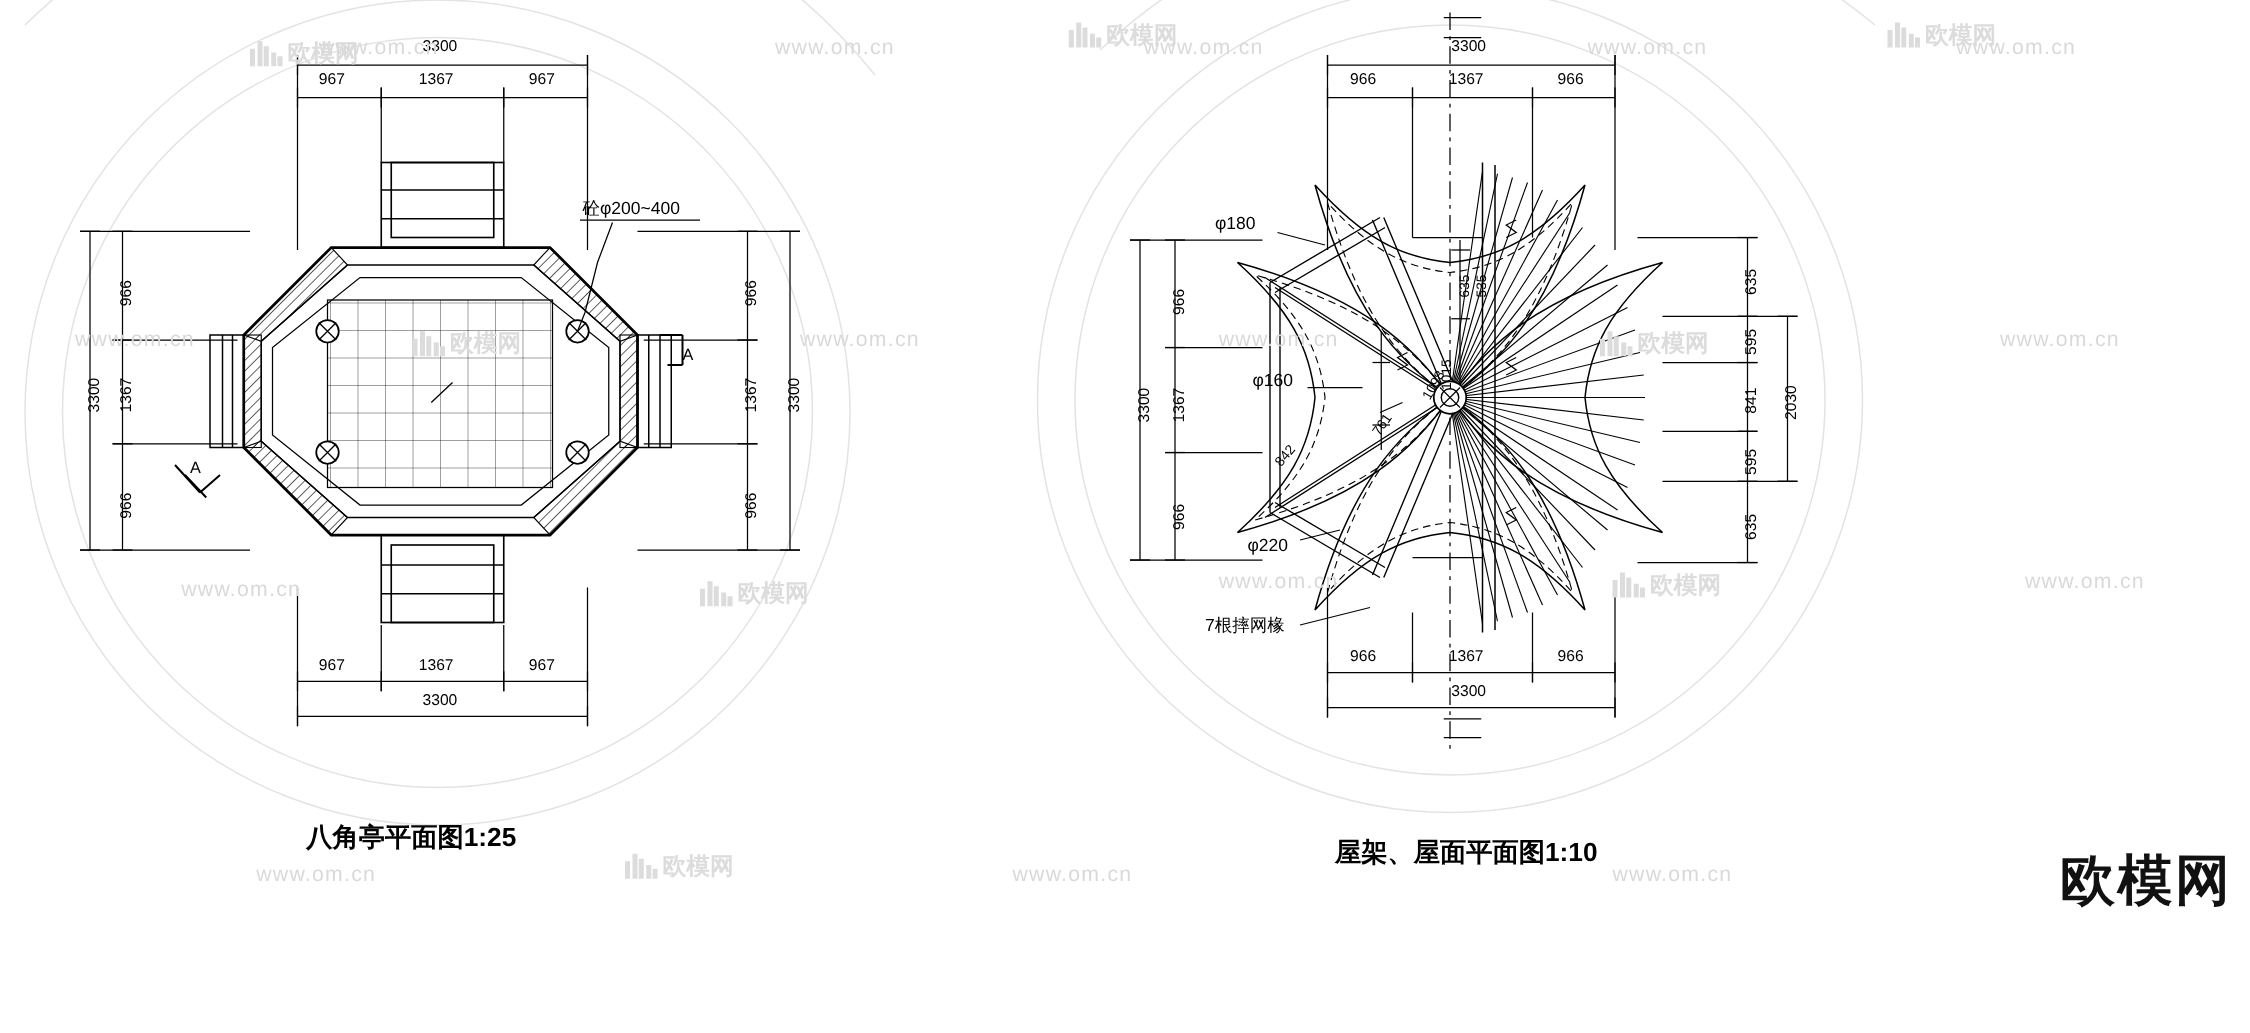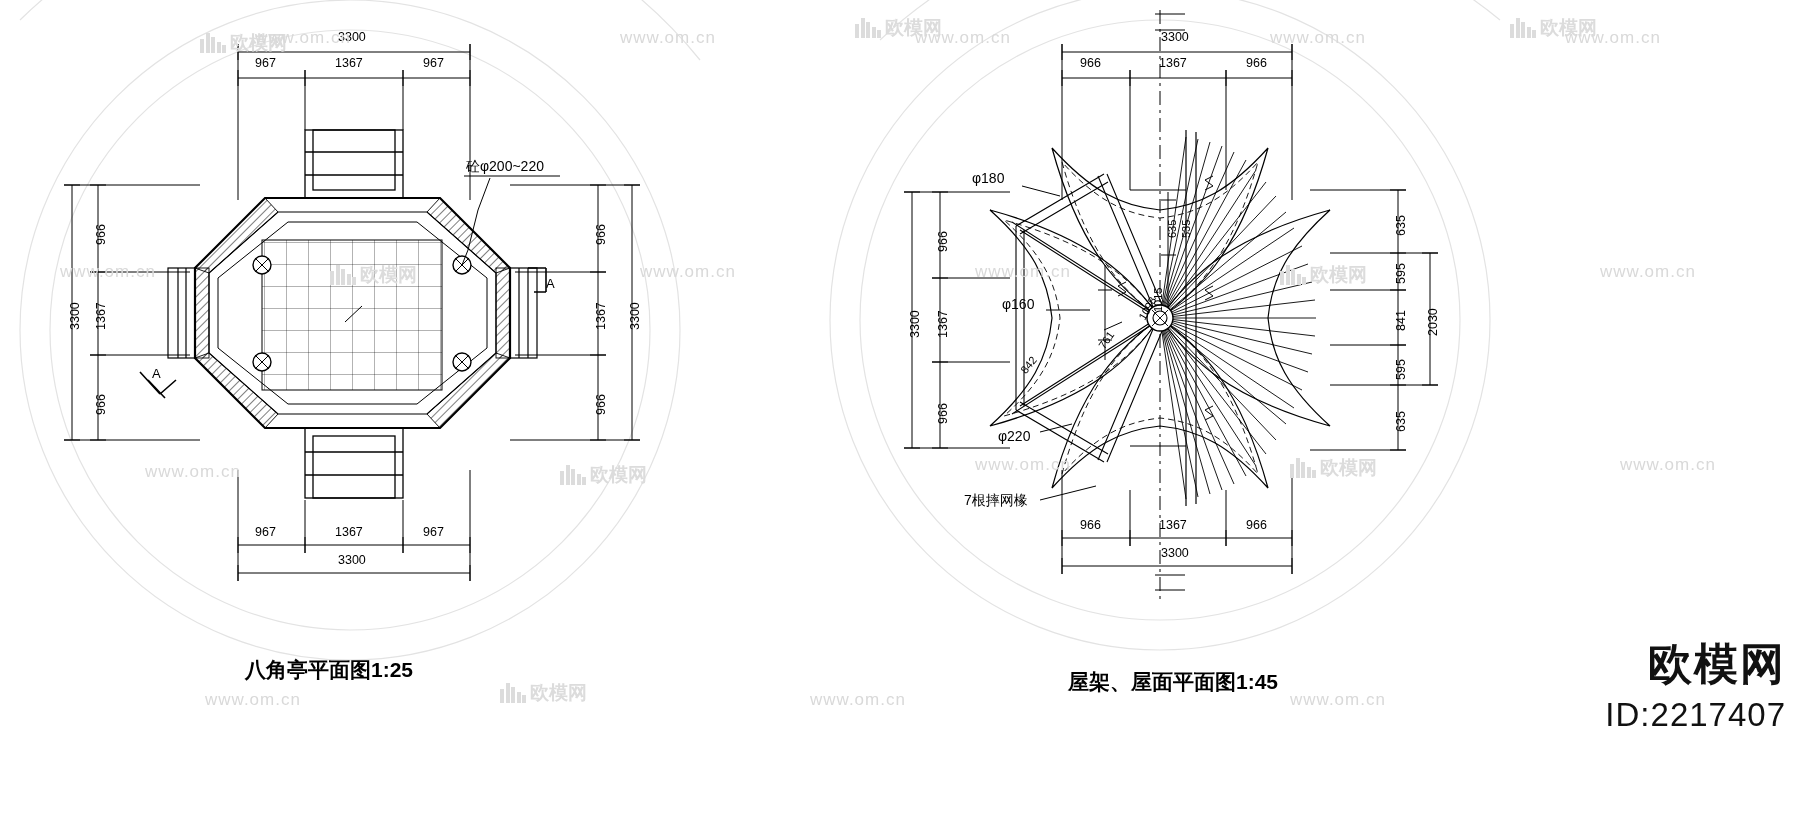--- a/index.html
+++ b/index.html
@@ -420,21 +420,21 @@
   <div class="dimtxt rot" style="left:68px;top:330px;transform:rotate(-90deg);">3300</div>
   <div class="dimtxt rot" style="left:94px;top:245px;transform:rotate(-90deg);">966</div>
   <div class="dimtxt rot" style="left:94px;top:330px;transform:rotate(-90deg);">1367</div>
   <div class="dimtxt rot" style="left:94px;top:415px;transform:rotate(-90deg);">966</div>
 
   <div class="dimtxt rot" style="left:594px;top:245px;transform:rotate(-90deg);">966</div>
   <div class="dimtxt rot" style="left:594px;top:330px;transform:rotate(-90deg);">1367</div>
   <div class="dimtxt rot" style="left:594px;top:415px;transform:rotate(-90deg);">966</div>
   <div class="dimtxt rot" style="left:628px;top:330px;transform:rotate(-90deg);">3300</div>
 
-  <div class="dimtxt" style="left:466px;top:158px;font-size:14px;">砼φ200~220</div>
+  <div class="dimtxt" style="left:466px;top:158px;font-size:14px;">砼φ200~400</div>
   <div class="dimtxt" style="left:546px;top:276px;font-size:13px;">A</div>
   <div class="dimtxt" style="left:152px;top:366px;font-size:13px;">A</div>
 
   <div class="dimtxt" style="left:1161px;top:30px;">3300</div>
   <div class="dimtxt" style="left:1080px;top:56px;">966</div>
   <div class="dimtxt" style="left:1159px;top:56px;">1367</div>
   <div class="dimtxt" style="left:1246px;top:56px;">966</div>
 
   <div class="dimtxt" style="left:1080px;top:518px;">966</div>
   <div class="dimtxt" style="left:1159px;top:518px;">1367</div>
@@ -459,25 +459,24 @@
   <div class="dimtxt rot" style="left:1136px;top:316px;transform:rotate(-60deg);font-size:11px;">1098</div>
   <div class="dimtxt rot" style="left:1096px;top:344px;transform:rotate(-55deg);font-size:11px;">761</div>
   <div class="dimtxt rot" style="left:1018px;top:368px;transform:rotate(-50deg);font-size:11px;">842</div>
 
   <div class="dimtxt" style="left:972px;top:170px;font-size:14px;">φ180</div>
   <div class="dimtxt" style="left:1002px;top:296px;font-size:14px;">φ160</div>
   <div class="dimtxt" style="left:998px;top:428px;font-size:14px;">φ220</div>
   <div class="dimtxt" style="left:964px;top:492px;font-size:14px;">7根摔网椽</div>
 
   <div class="caption" style="left:245px;top:656px;">八角亭平面图1:25</div>
-  <div class="caption" style="left:1068px;top:668px;">屋架、屋面平面图1:45</div>
+  <div class="caption" style="left:1068px;top:668px;">屋架、屋面平面图1:10</div>
 
   <div class="brand">
     <div class="bname">欧模网</div>
-    <div class="bid">ID:2217407</div>
   </div>
 
   <div id="wm-host">
       <div class="wm-logo" style="left: 200px; top: 30px;">
         <span class="bars">
           <i style="left: 0px; height: 14px;"></i>
           <i style="left: 5.5px; height: 20px;"></i>
           <i style="left: 11px; height: 16px;"></i>
           <i style="left: 16.5px; height: 11px;"></i>
           <i style="left: 22px; height: 8px;"></i>

